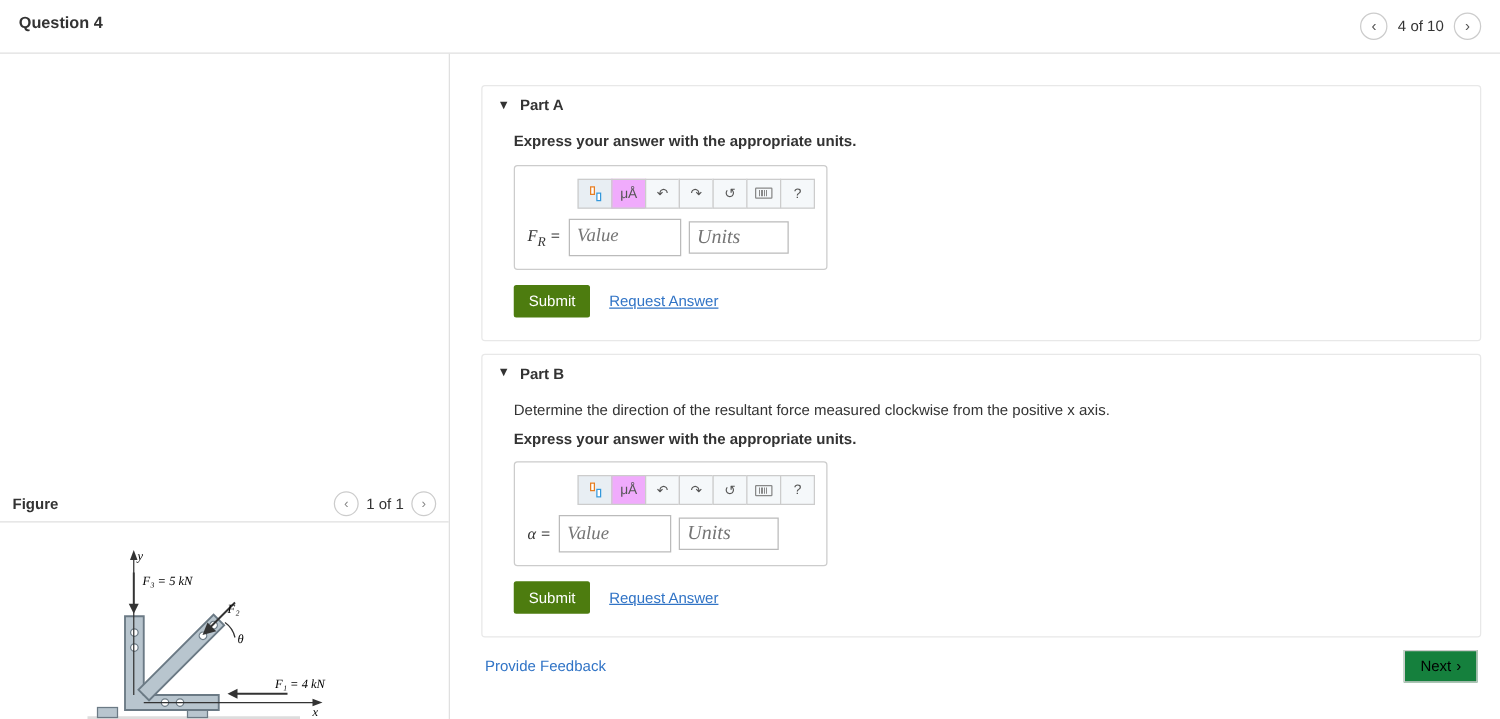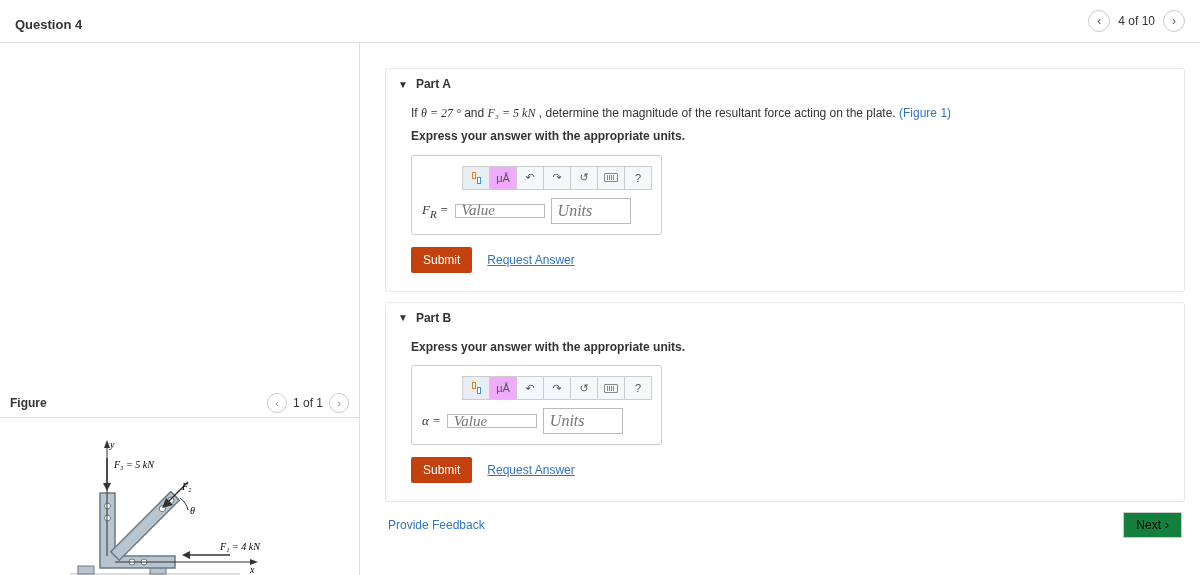--- a/index.html
+++ b/index.html
@@ -1,17 +1,17 @@
 <!DOCTYPE html>
 <html><head>
 <meta charset="utf-8">
 <style>
   * { box-sizing: border-box; }
   body { margin: 0; font-family: Arial, Helvetica, sans-serif; font-size: 12px; color: #333; background: #fff; width: 1200px; }
-  .header { display: flex; justify-content: space-between; align-items: flex-end; padding: 10px 15px; border-bottom: 1px solid #e0e0e0; }
+  .header { display: flex; justify-content: space-between; align-items: flex-start; padding: 10px 15px; border-bottom: 1px solid #e0e0e0; }
   .q-title { font-weight: bold; font-size: 13px; }
   .nav-right { display: flex; align-items: center; gap: 8px; }
   .nav-btn { width: 22px; height: 22px; border: 1px solid #ccc; border-radius: 50%; display: flex; align-items: center; justify-content: center; background: #fff; cursor: pointer; font-size: 12px; color: #555; }
   .main { display: flex; }
   .left-col { width: 360px; border-right: 1px solid #e0e0e0; min-height: 535px; position: relative; }
   .right-col { flex: 1; padding: 25px 15px 15px 25px; }
   .figure-header { display: flex; justify-content: space-between; align-items: center; padding: 0 10px; margin-top: 350px; }
   .figure-title { font-weight: bold; }
   .fig-nav { display: flex; align-items: center; gap: 6px; }
   .fig-nav-btn { width: 20px; height: 20px; border: 1px solid #ccc; border-radius: 50%; display:flex; align-items:center; justify-content:center; background:#fff; cursor:pointer; font-size:11px; color:#888;}
@@ -24,24 +24,24 @@
   .prompt { margin: 6px 0; line-height: 1.4; }
   .link-inline { color: #3174c6; cursor: pointer; }
   .bold { font-weight: bold; }
   .answer-box { border: 1px solid #ccc; border-radius: 3px; padding: 10px; margin: 10px 0; width: fit-content; }
   .toolbar { display: flex; gap: 0; margin-left: 40px; margin-bottom: 8px; align-items: center; }
   .tool-btn { width: 28px; height: 24px; border: 1px solid #ccc; display:flex; align-items:center; justify-content:center; background:#f5f8fa; cursor:pointer; font-size:11px; color:#555; margin-right:-1px;}
   .tool-btn.templates { background:#e8eef3; }
   .tool-btn.units { background:#f0abfc; }
   .answer-row { display: flex; align-items: center; gap: 6px; }
   .var-label { font-style: italic; font-family: Liberation Serif, serif; font-size: 13px; }
-  .value-input { width: 90px; height: 14px; border: 1px solid #bbb; padding: 2px 6px; font-style: italic; font-family:'Times New Roman', serif; font-size: 15px; color: #999; }
+  .value-input { width: 90px; height: 30px; border: 1px solid #bbb; padding: 2px 6px; font-style: italic; font-family:'Times New Roman', serif; font-size: 15px; color: #999; }
   .units-input { width: 80px; height: 26px; border: 1px solid #bbb; padding: 2px 6px; font-style: italic; font-family:'Times New Roman', serif; font-size: 16px; color: #a16207; }
   .action-row { margin-top: 12px; display:flex; align-items:center; gap:15px;}
-  .submit-btn { background: #c2410c; color: #fff; border: none; padding: 6px 12px; cursor: pointer; font-size: 12px; border-radius: 2px;}
+  .submit-btn { background: #4d7c0f; color: #fff; border: none; padding: 6px 12px; cursor: pointer; font-size: 12px; border-radius: 2px;}
   .request-link { color: #3174c6; text-decoration: underline; cursor: pointer; font-size: 12px;}
   .footer-row { display: flex; justify-content: space-between; align-items: center; margin-top: 8px; padding: 0 3px;}
   .feedback-link { color: #3174c6; cursor: pointer; }
   .next-btn { border: 1px solid #ccc; background: #15803d; padding: 5px 12px; cursor: pointer; font-size: 12px; display:flex; align-items:center; gap:4px;}
   .caret { font-size: 10px; }
   .math { font-family: 'Times New Roman', serif; font-style: italic; }
   .tool-icon-templates { display:flex; gap:1px;}
   .tool-icon-templates span{ width:4px; height:7px; background:#fff; border:1px solid #e67e22; display:inline-block;}
   .tool-icon-templates span:last-child{ border-color:#3498db; height:7px; margin-top:5px;}
   .kbd-icon { width:14px; height:9px; border:1px solid #888; border-radius:1px; display:inline-block; position:relative;}
@@ -136,24 +136,20 @@
   </div>
 
   <div class="right-col">
 
     <div class="part-block">
       <div class="part-header">
         <span class="caret">▼</span>
         <span>Part A</span>
       </div>
       <div class="part-body">
-        <p class="prompt">
-          <span>If </span><span class="math">θ = 27 °</span><span> and </span><span class="math">F₃ = 5 kN</span><span> , determine the magnitude of the resultant force acting on the plate.</span>
-          <span class="link-inline">(Figure 1)</span>
-        </p>
         <p class="prompt bold">Express your answer with the appropriate units.</p>
 
         <div class="answer-box">
           <div class="toolbar">
             <button class="tool-btn templates">
                 <span class="tool-icon-templates">
                   <span></span>
                   <span></span>
                 </span>
               </button>
@@ -183,20 +179,23 @@
         </div>
       </div>
     </div>
 
     <div class="part-block">
       <div class="part-header">
         <span class="caret">▼</span>
         <span>Part B</span>
       </div>
       <div class="part-body">
+        <p class="prompt">
+          <span>Determine the direction of the resultant force measured clockwise from the positive x axis.</span>
+        </p>
         <p class="prompt bold">Express your answer with the appropriate units.</p>
 
         <div class="answer-box">
           <div class="toolbar">
             <button class="tool-btn templates">
                 <span class="tool-icon-templates">
                   <span></span>
                   <span></span>
                 </span>
               </button>

